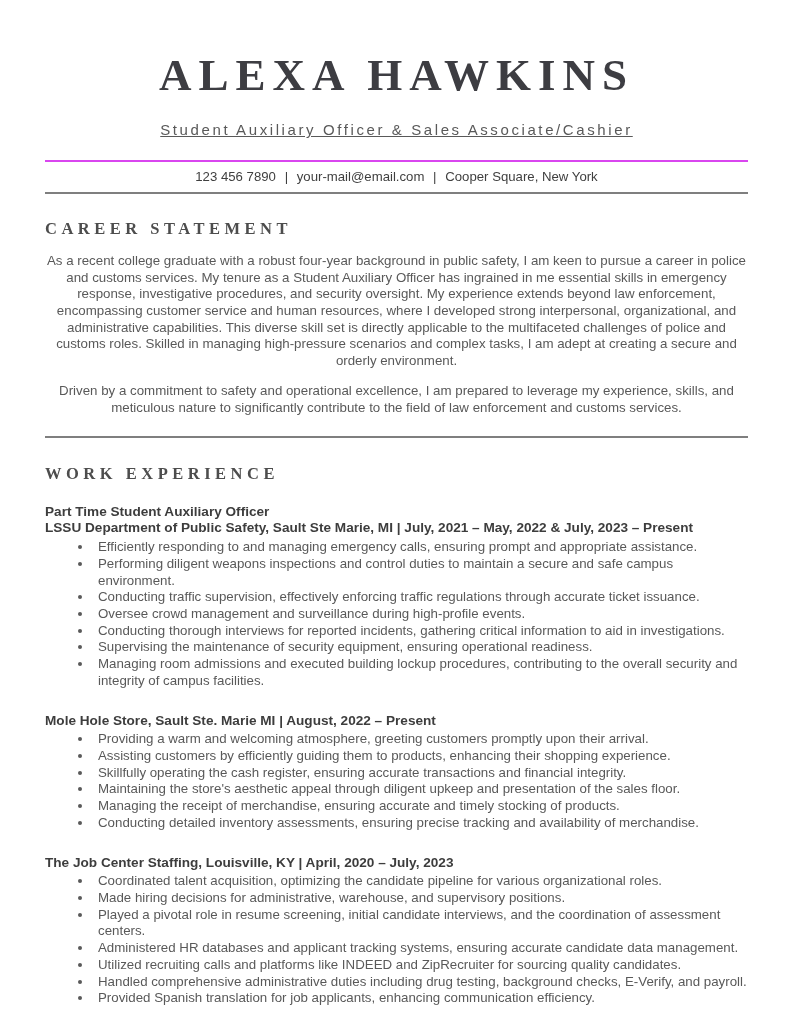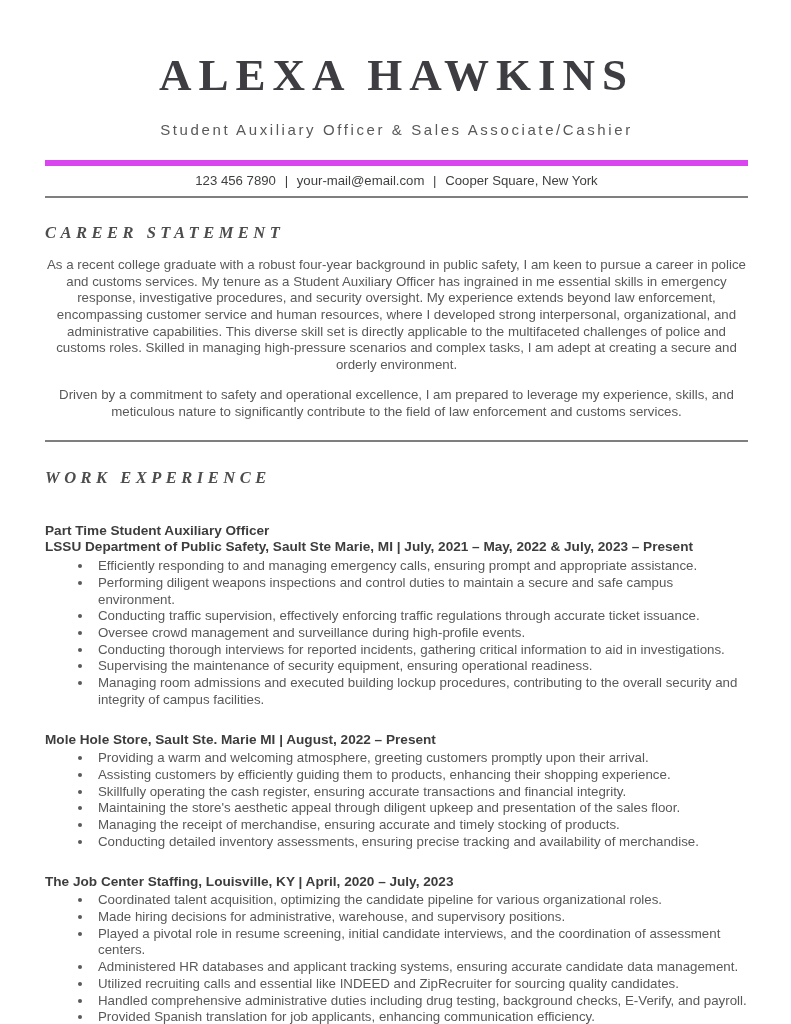--- a/index.html
+++ b/index.html
@@ -23,54 +23,54 @@
     text-align: center;
     margin-top: 16px;
     line-height: 1.05;
   }
   .subtitle {
     text-align: center;
     font-size: 15px;
     letter-spacing: 2.6px;
     color: #595959;
     margin-top: 22px;
+    text-decoration: underline;
   }
   .contact-bar {
     margin-top: 22px;
-    border-top: 6px solid #d946ef;
+    border-top: 2px solid #d946ef;
     border-bottom: 2px solid #7f7f7f;
     text-align: center;
     padding: 7px 0 8px;
     font-size: 13.2px;
     color: #3f3f3f;
   }
   .contact-bar .sep { margin: 0 5px; }
   .section-heading {
     font-family: "Liberation Serif", serif;
     font-weight: 600;
     font-size: 16.5px;
     letter-spacing: 4.5px;
     color: #4d4d4d;
     margin-top: 25px;
-    font-style: italic;
   }
   .body-par {
     font-size: 13.3px;
     line-height: 16.6px;
     color: #595959;
     margin-top: 14px;
     text-align: center;
   }
   .rule {
     border: none;
     border-top: 2px solid #7f7f7f;
     margin: 19px 0 0 0;
   }
   .we-heading { margin-top: 26px; }
-  .job { margin-top: 35px; }
+  .job { margin-top: 20px; }
   .job + .job { margin-top: 23px; }
   .job-title,
   .job-company {
     font-weight: bold;
     color: #3d3d3d;
     font-size: 13.6px;
     line-height: 16.8px;
   }
   ul.bullets {
     margin: 2px 0 0 0;
@@ -136,19 +136,19 @@
     </ul>
   </div>
 
   <div class="job">
     <div class="job-company">The Job Center Staffing, Louisville, KY | April, 2020 – July, 2023</div>
     <ul class="bullets">
       <li>Coordinated talent acquisition, optimizing the candidate pipeline for various organizational roles.</li>
       <li>Made hiring decisions for administrative, warehouse, and supervisory positions.</li>
       <li>Played a pivotal role in resume screening, initial candidate interviews, and the coordination of assessment centers.</li>
       <li>Administered HR databases and applicant tracking systems, ensuring accurate candidate data management.</li>
-      <li>Utilized recruiting calls and essential like INDEED and ZipRecruiter for sourcing quality candidates.</li>
+      <li>Utilized recruiting calls and platforms like INDEED and ZipRecruiter for sourcing quality candidates.</li>
       <li>Handled comprehensive administrative duties including drug testing, background checks, E-Verify, and payroll.</li>
       <li>Provided Spanish translation for job applicants, enhancing communication efficiency.</li>
     </ul>
   </div>
 
 </div>
 
 </body></html>

